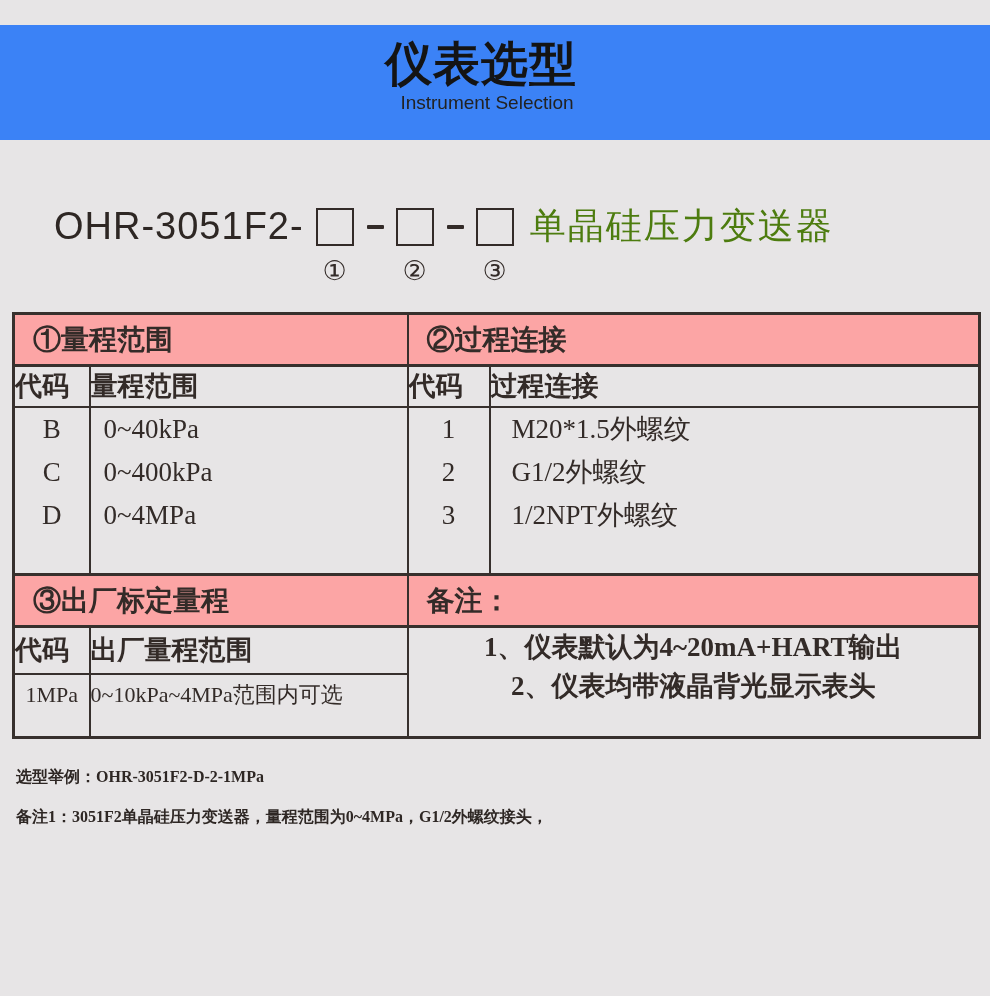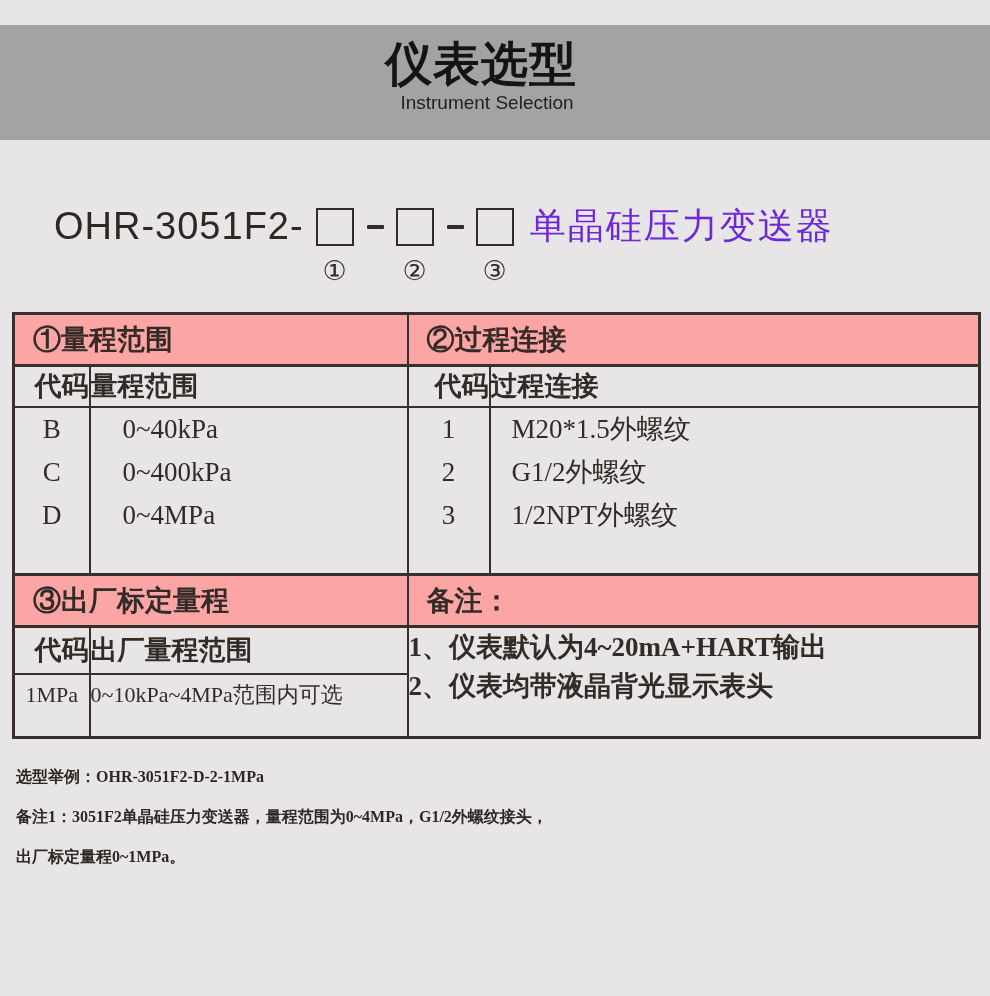--- a/index.html
+++ b/index.html
@@ -5,21 +5,21 @@
   html,body{margin:0;padding:0;}
   body{
     width:990px;height:996px;
     background:#e7e5e6;
     font-family:"Liberation Serif","DejaVu Serif",serif;
     color:#332b28;
     overflow:hidden;
   }
   
   .band{
-    margin-top:25px;height:115px;background:#a3a3a3;
+    margin-top:25px;height:115px;background:#3b82f6;
     text-align:center;box-sizing:border-box;padding-top:12px;padding-right:28px;
   }
   .band-title{
     font-family:"Liberation Sans","DejaVu Sans",sans-serif;
     font-weight:700;font-size:47px;color:#141414;line-height:1.15;letter-spacing:1px;
   }
   .band-sub{
     font-family:"Liberation Sans","DejaVu Sans",sans-serif;
     font-size:19px;color:#222;margin-top:1px;margin-left:12px;
   }
@@ -32,54 +32,54 @@
   }
   .box-wrap{position:relative;margin-left:12px;}
   .code-box{width:34px;height:34px;border:2.5px solid #332b28;display:block;background:transparent;}
   .circ{
     position:absolute;top:47px;left:50%;transform:translateX(-50%);
     font-size:27px;color:#332b28;white-space:nowrap;
   }
   .dash{width:17px;height:4px;background:#332b28;margin-left:13px;border-radius:1px;}
   .model-suffix{
     font-family:"Liberation Sans","DejaVu Sans",sans-serif;
-    font-size:36px;margin-left:16px;letter-spacing:2px;color:#6d28d9;
+    font-size:36px;margin-left:16px;letter-spacing:2px;color:#4d7c0f;
   }
   
   table.sel{
     border-collapse:collapse;margin:6px 0 0 12px;width:966px;table-layout:fixed;
   }
   table.sel td{
     border:2px solid #37302d;
     box-sizing:border-box;
     padding:0;
   }
   table.sel{border:3px solid #37302d;}
   td.secdiv{border-left-width:3px;}
   tr.sec-head td{
     background:#fca5a5;
     font-size:28px;font-weight:700;
     padding-left:18px;height:52px;
     border-bottom-width:3px;
   }
   tr.col-head td{height:41px;font-size:27px;font-weight:600;}
-  td.center{text-align:right;}
+  td.center{text-align:left;}
   td.padl{padding-left:16px;}
   tr.body-row td{height:168px;vertical-align:top;font-size:27px;border-bottom-width:3px;}
   .stack div{height:43px;line-height:43px;}
   tr.body-row td.codes{text-align:center;}
-  tr.body-row td.rangecol{padding-left:32px;}
+  tr.body-row td.rangecol{padding-left:13px;}
   tr.body-row td.conncol{padding-left:21px;}
   tr.colhead2 td{height:47px;font-size:27px;font-weight:600;}
   tr.lastrow td{height:64px;font-size:22px;vertical-align:top;}
   td.mpa{ text-align:center;line-height:40px;padding-top:2px;}
   td.factory-range{padding:2px 26px 0 16px;line-height:40px;}
   td.remarks{
     vertical-align:top;font-size:25px;font-weight:600;
-    padding:8px 4px 0 14px;line-height:39px;
+    padding:8px 4px 0 14px;line-height:39px;text-align:center;
   }
   
   .notes{margin:18px 10px 0 16px;font-size:16px;font-weight:700;line-height:40px;color:#2e2724;}
   .notes div{white-space:nowrap;}
 </style>
 </head>
 <body>
 
 <div class="band">
   <div class="band-title">仪表选型</div>
@@ -170,14 +170,13 @@
   <tr class="lastrow">
     <td class="mpa">1MPa</td>
     <td class="factory-range">0~10kPa~4MPa范围内可选</td>
   </tr>
 </tbody>
   </table>
 
 <div class="notes">
   <div>选型举例：OHR-3051F2-D-2-1MPa</div>
   <div>备注1：3051F2单晶硅压力变送器，量程范围为0~4MPa，G1/2外螺纹接头，</div>
-  <div>出厂标定量程0~1MPa。</div>
 </div>
 
 </body></html>

